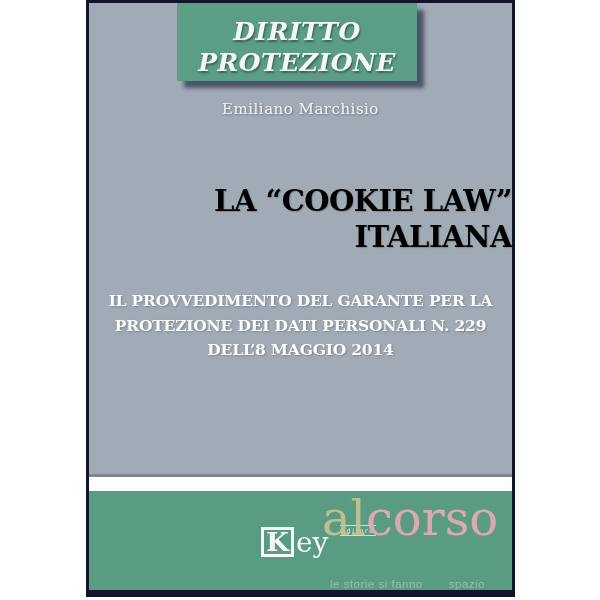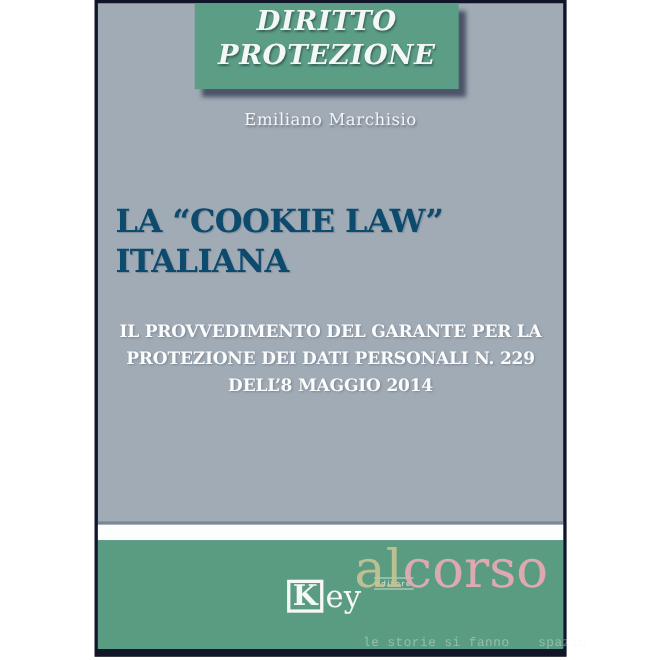--- a/index.html
+++ b/index.html
@@ -14,38 +14,38 @@
     box-sizing: border-box;
     border: 3px solid #10152a; border-bottom-width: 8px;
     background: #a1abb5;
   }
 
   
   .series-box {
     position: absolute; left: 88px; top: 0; width: 240px; height: 78px;
     background: #5b9e85;
     box-shadow: 7px 7px 4px rgba(22, 30, 58, 0.62);
-    text-align: center; padding-top: 0; box-sizing: border-box;
+    text-align: center; padding-top: 13px; box-sizing: border-box;
   }
   .series-line {
     color: #f4f8f5; font-style: italic; font-weight: bold;
     font-size: 25px; line-height: 31px; letter-spacing: 0.5px;
     text-shadow: 1px 2px 2px rgba(10, 20, 40, 0.45);
   }
 
   .author {
     position: absolute; left: 0; top: 97px; width: 100%;
     text-align: center; color: #f3f5f6; 
     font-size: 15px; letter-spacing: 0.5px;
     text-shadow: 1px 1px 2px rgba(60, 70, 90, 0.5);
   }
 
   .title {
-    position: absolute; left: 16px; top: 180px; width: 100%;
-    text-align: left; color: #0c4a6e; font-weight: bold;
+    position: absolute; left: 0; top: 180px; width: 100%;
+    text-align: right; color: #000000; font-weight: bold;
     font-size: 29px; line-height: 36px; letter-spacing: -0.5px;
     text-shadow: 1px 1px 1px rgba(30, 50, 80, 0.25);
   }
 
   .subtitle {
     position: absolute; left: 0; top: 286px; width: 100%;
     text-align: center; color: #fbfcfd; font-weight: bold;
     font-size: 15.5px; line-height: 24.5px; letter-spacing: -0.2px;
     text-shadow: 1px 1px 2px rgba(70, 80, 100, 0.4);
   }
@@ -75,21 +75,21 @@
   
   .alcorso {
     position: absolute; left: 233px; top: 3px;
     font-size: 48px; line-height: 1; letter-spacing: 0px; white-space: nowrap;
   }
   .alcorso .al    { color: rgba(203, 196, 148, 0.88); }
   .alcorso .corso { color: rgba(232, 170, 180, 0.92); }
 
   .tagline {
     position: absolute; left: 241px; top: 87px; white-space: nowrap;
-    font-family: Liberation Mono, monospace; font-size: 11.5px;
+    font-family: Liberation Sans, sans-serif; font-size: 11.5px;
     color: rgba(235, 248, 240, 0.38); letter-spacing: 0.5px;
   }
   .tagline .gap { display: inline-block; width: 26px; }
 </style>
 </head>
 <body>
 
 <div class="page">
 
   <div class="cover">

